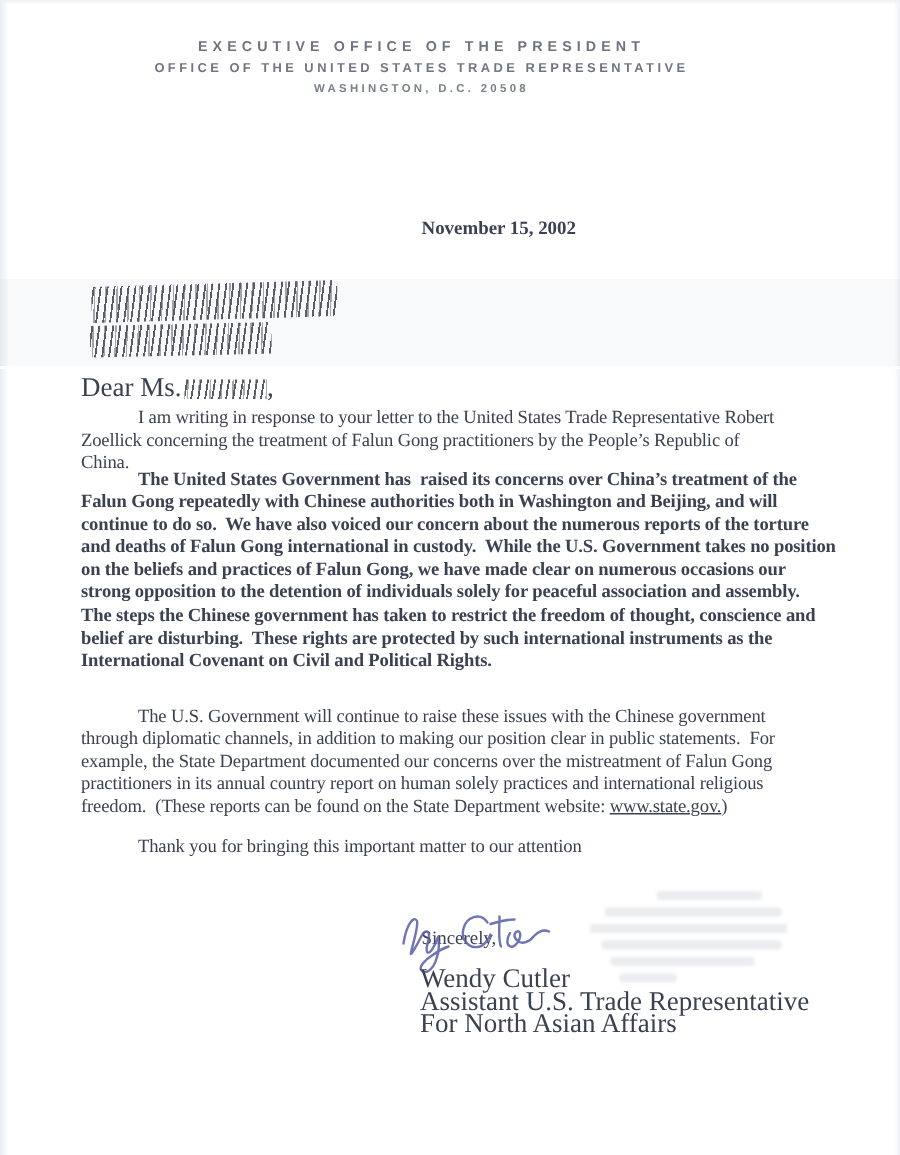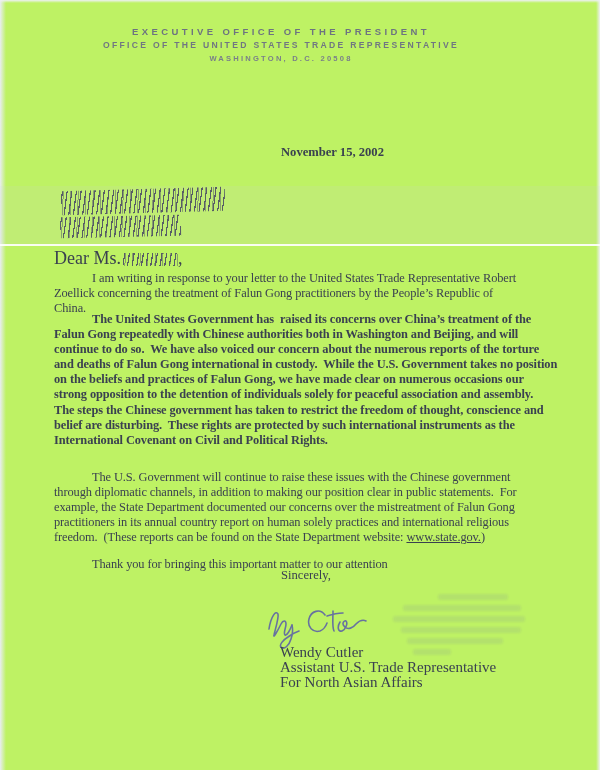--- a/index.html
+++ b/index.html
@@ -1,18 +1,18 @@
 <!DOCTYPE html>
 <html><head>
 <meta charset="utf-8">
 <style>
   html,body{margin:0;padding:0;background:#e8e8e8;}
   .page{
     position:relative;width:600px;height:770px;margin:0 auto;
-    background:#bef264;overflow:hidden;
+    background:#ffffff;overflow:hidden;
     font-family:"Liberation Serif", serif;color:#3a4150;
   }
   
   .edge-left{position:absolute;left:0;top:0;width:6px;height:770px;
     background:linear-gradient(to right,#e9edf2,rgba(255,255,255,0));}
   .edge-top{position:absolute;left:0;top:0;width:600px;height:3px;
     background:linear-gradient(to bottom,#eef1f4,rgba(255,255,255,0));}
   .edge-right{position:absolute;right:0;top:0;width:4px;height:770px;
     background:linear-gradient(to left,#eef0f3,rgba(255,255,255,0));}
   
@@ -40,23 +40,23 @@
   .scratch{
     background:
       repeating-linear-gradient(99deg, rgba(255,255,255,0) 0 1.2px, #575c66 1.2px 2.4px, rgba(255,255,255,0) 2.4px 4.6px),
       repeating-linear-gradient(93deg, rgba(255,255,255,0) 0 2px, rgba(90,95,105,0.55) 2px 3px, rgba(255,255,255,0) 3px 7.5px);
   }
   .addr1{position:absolute;left:61px;top:189px;width:164px;height:24px;transform:rotate(-1.6deg);}
   .addr2{position:absolute;left:60px;top:216px;width:121px;height:21px;transform:rotate(-1.2deg);}
   .salutation{position:absolute;left:54px;top:248px;font-size:18px;}
   .name-scratch{display:inline-block;width:55px;height:13px;vertical-align:-2px;margin-left:2px;}
   
-  .sincerely{position:absolute;left:281px;top:568px;font-size:12.6px;text-align:right;}
+  .sincerely{position:absolute;left:281px;top:618px;font-size:12.6px;text-align:right;}
   .sig-svg{position:absolute;left:262px;top:604px;}
-  .sigblock{position:absolute;left:280px;top:645px;font-size:15px;line-height:15.2px;}
+  .sigblock{position:absolute;left:280px;top:645px;font-size:18px;line-height:15.2px;}
   
   .bleed{position:absolute;left:393px;top:594px;width:140px;filter:blur(1.2px);}
   .bleed div{height:6px;margin-bottom:5px;background:rgba(125,136,155,0.16);border-radius:2px;}
   .b1{width:70px;margin-left:45px;}
   .b2{width:118px;margin-left:10px;}
   .b3{width:132px;margin-left:0;}
   .b4{width:120px;margin-left:8px;}
   .b5{width:96px;margin-left:14px;}
   .b6{width:38px;margin-left:20px;}
 </style>

